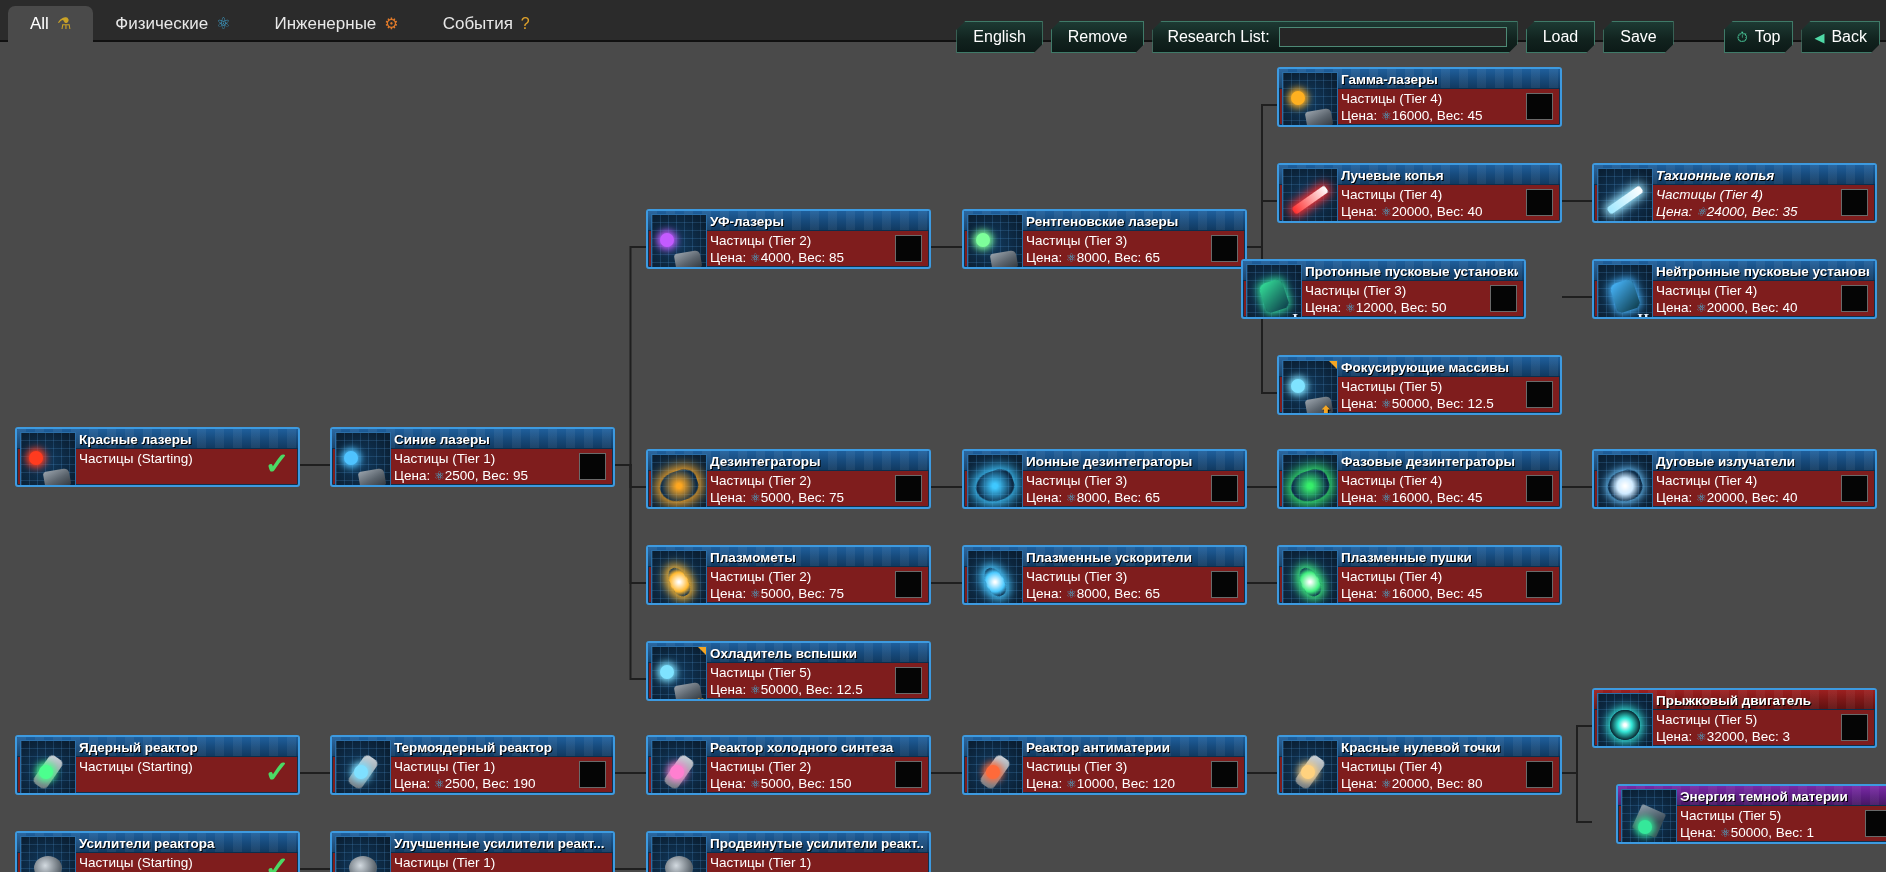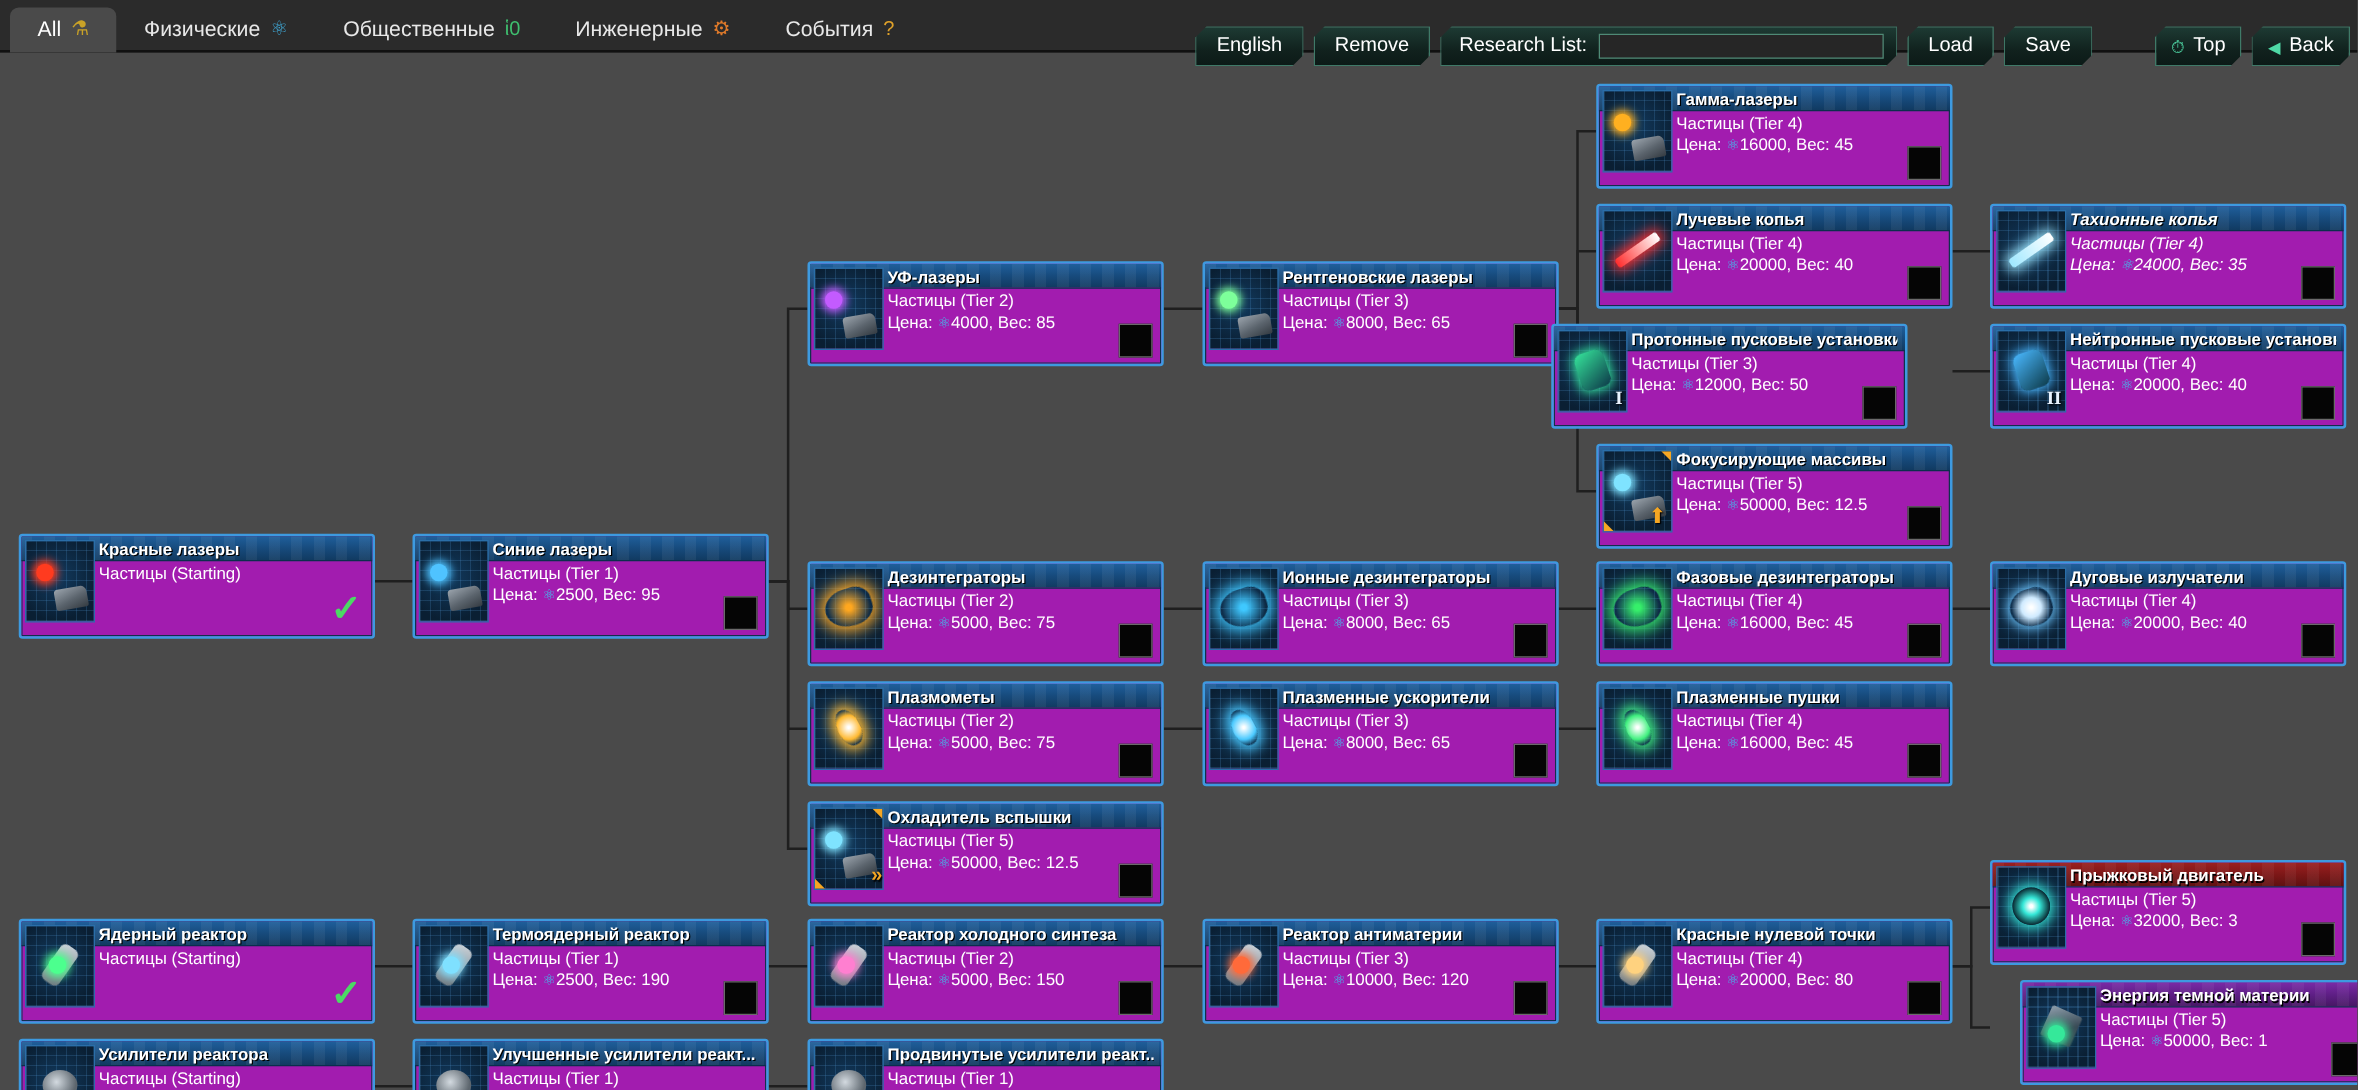--- a/index.html
+++ b/index.html
@@ -56,22 +56,22 @@
   .ico-top { color: #4fd9a6; font-size: 14px; }
   .ico-back { color: #4fd9a6; font-size: 13px; }
 
   
   #canvas { position: absolute; left: 0; top: 42px; width: 1886px; height: 830px; overflow: hidden; }
   #links { position: absolute; left: 0; top: 0; width: 1886px; height: 830px; }
 
   
   .card {
     position: absolute;
-    width: 285px; height: 84px;
-    background: #a21caf;
+    width: 285px; height: 60px;
+    background: #7f1d1d;
     border: 2px solid #3d9ae0;
     border-radius: 3px;
     box-shadow: 0 0 0 1px #10304d inset;
     overflow: hidden;
   }
   .card .hdr {
     position: absolute; left: 0; top: 0; right: 0; height: 20px;
     background:
       repeating-linear-gradient(90deg, rgba(255,255,255,0.055) 0 9px, rgba(0,0,0,0) 9px 18px),
       linear-gradient(180deg,#1f5f9c 0%, #174b7d 50%, #113a61 100%);
@@ -166,24 +166,20 @@
 
   <div id="topbar">
     <div id="tabs">
         <div class="tab active">
           <span>All</span>
           <span class="tico" style="color: rgb(201, 162, 39);">⚗</span>
         </div>
         <div class="tab">
           <span>Физические</span>
           <span class="tico" style="color: rgb(63, 169, 216);">⚛</span>
-        </div>
-        <div class="tab">
-          <span>Общественные</span>
-          <span class="tico" style="color: rgb(63, 191, 111);">ἱ0</span>
         </div>
         <div class="tab">
           <span>Инженерные</span>
           <span class="tico" style="color: rgb(224, 122, 42);">⚙</span>
         </div>
         <div class="tab">
           <span>События</span>
           <span class="tico" style="color: rgb(224, 162, 42);">?</span>
         </div>
       </div>

